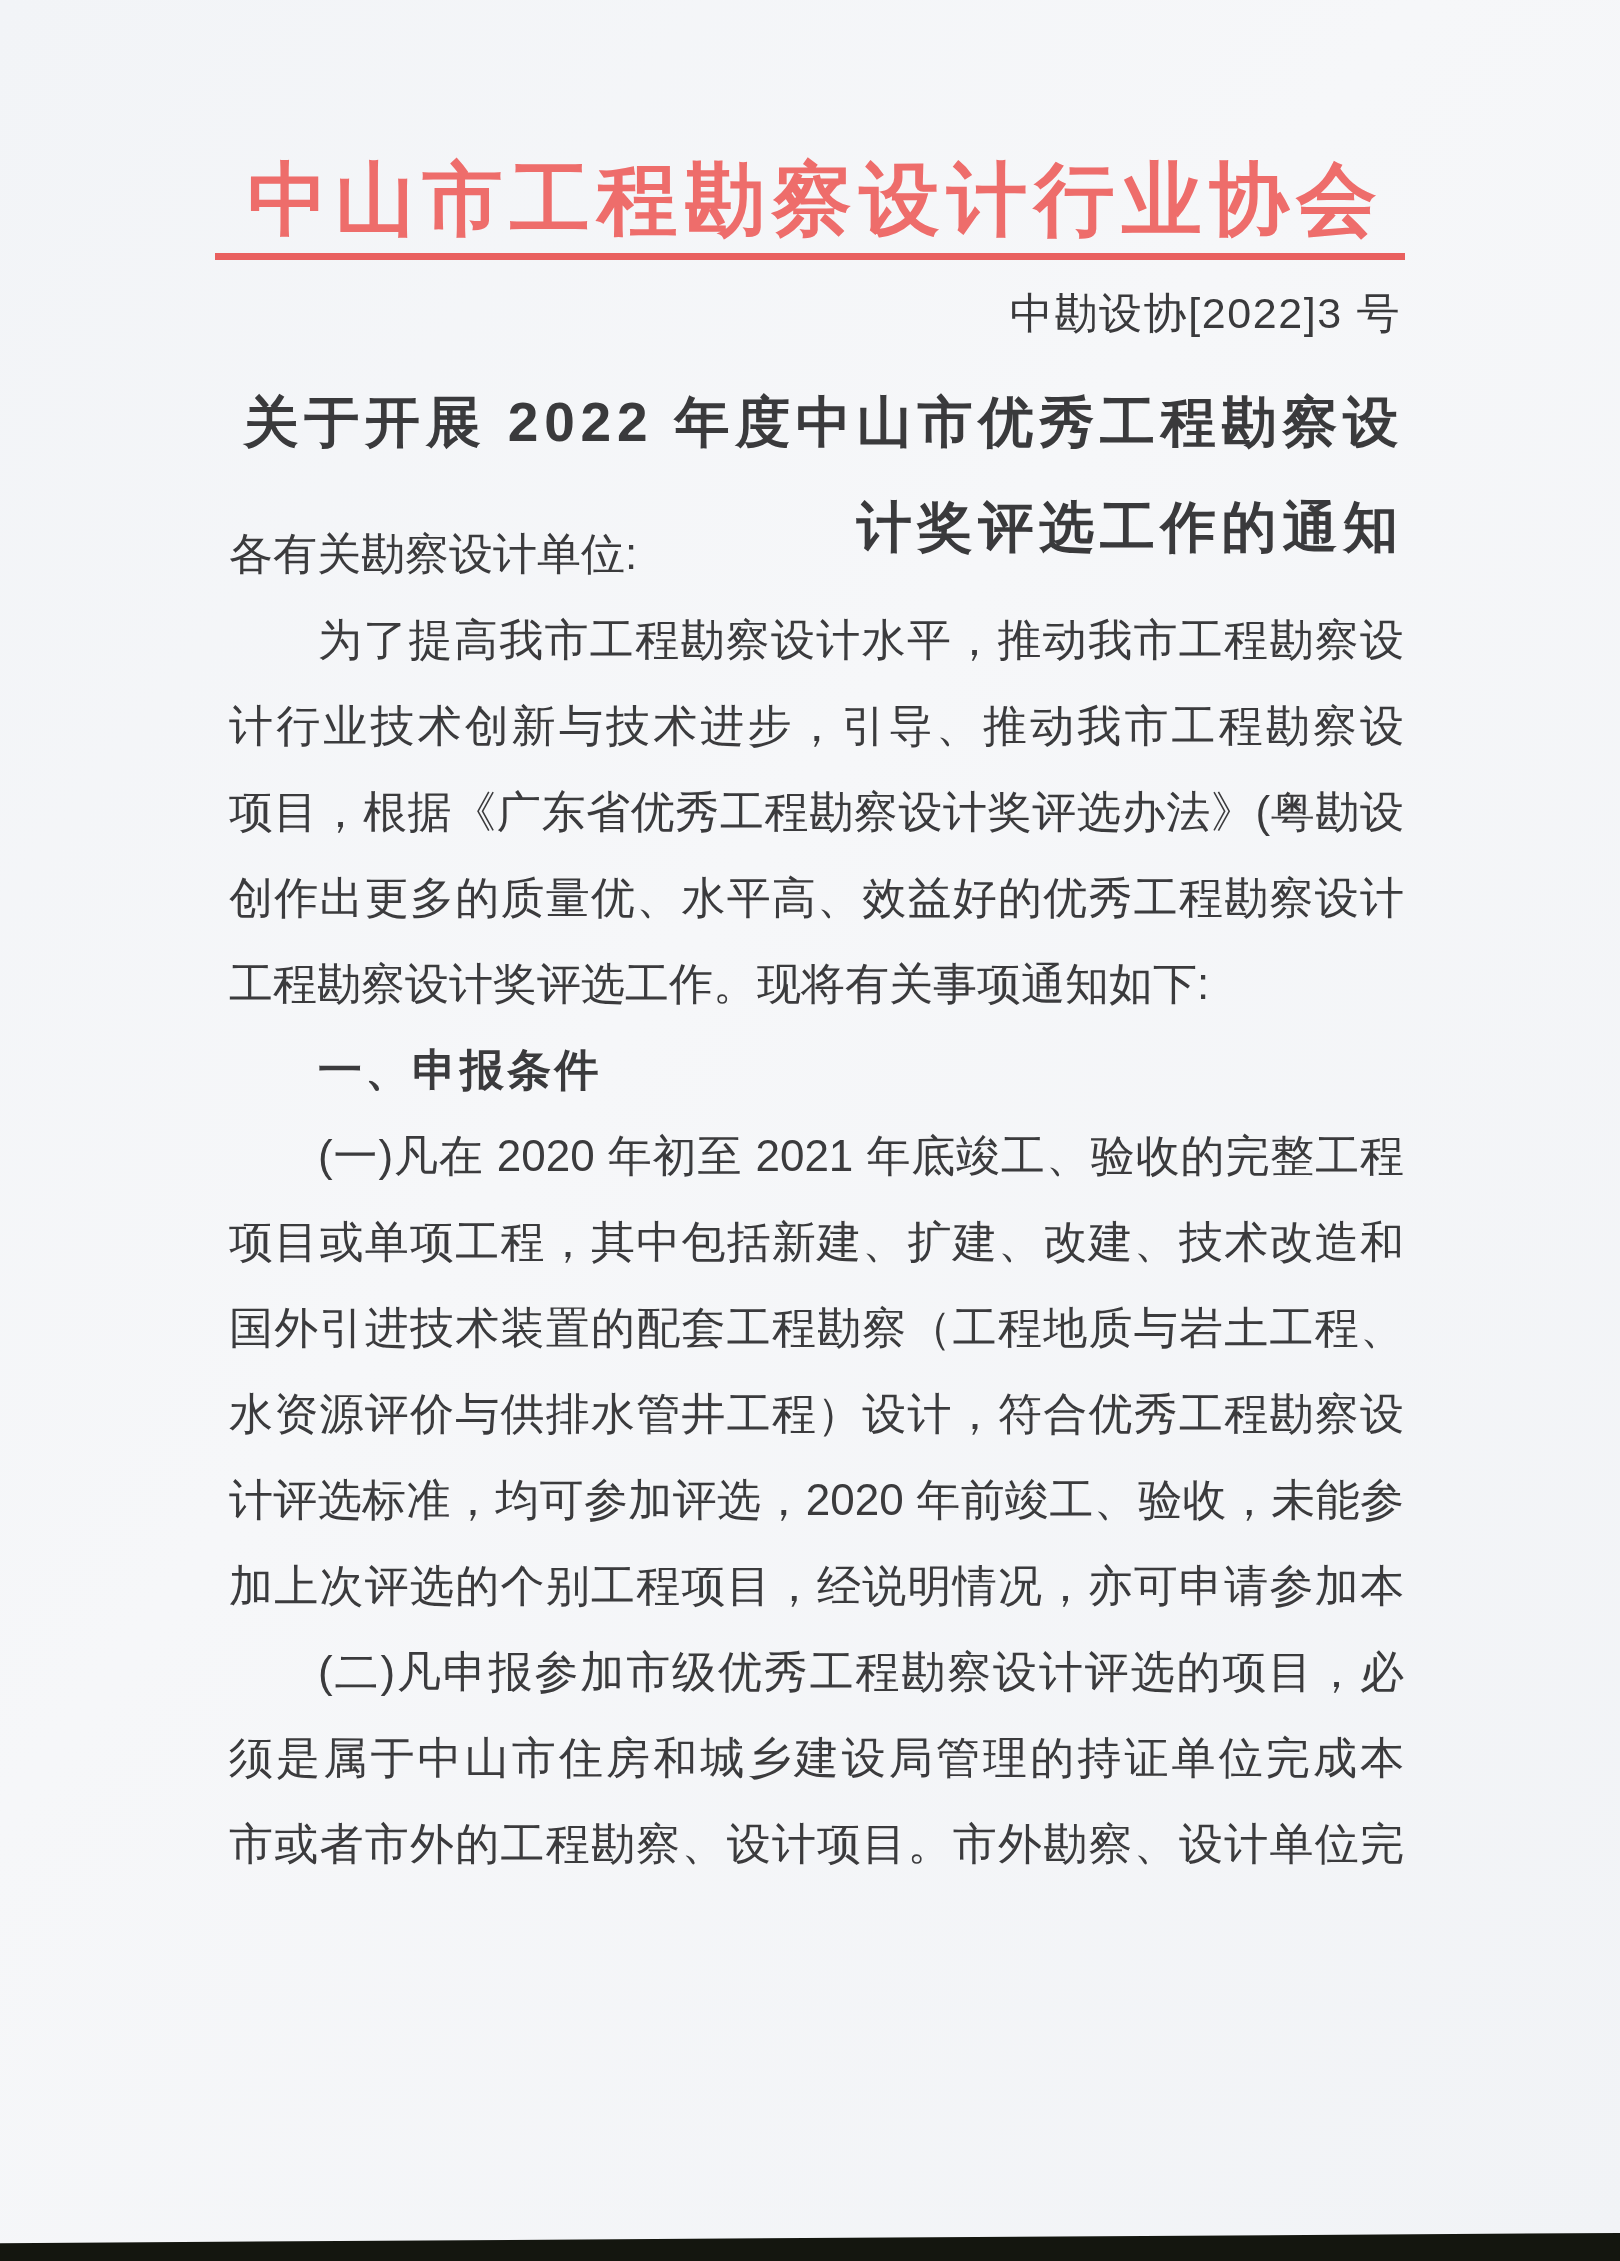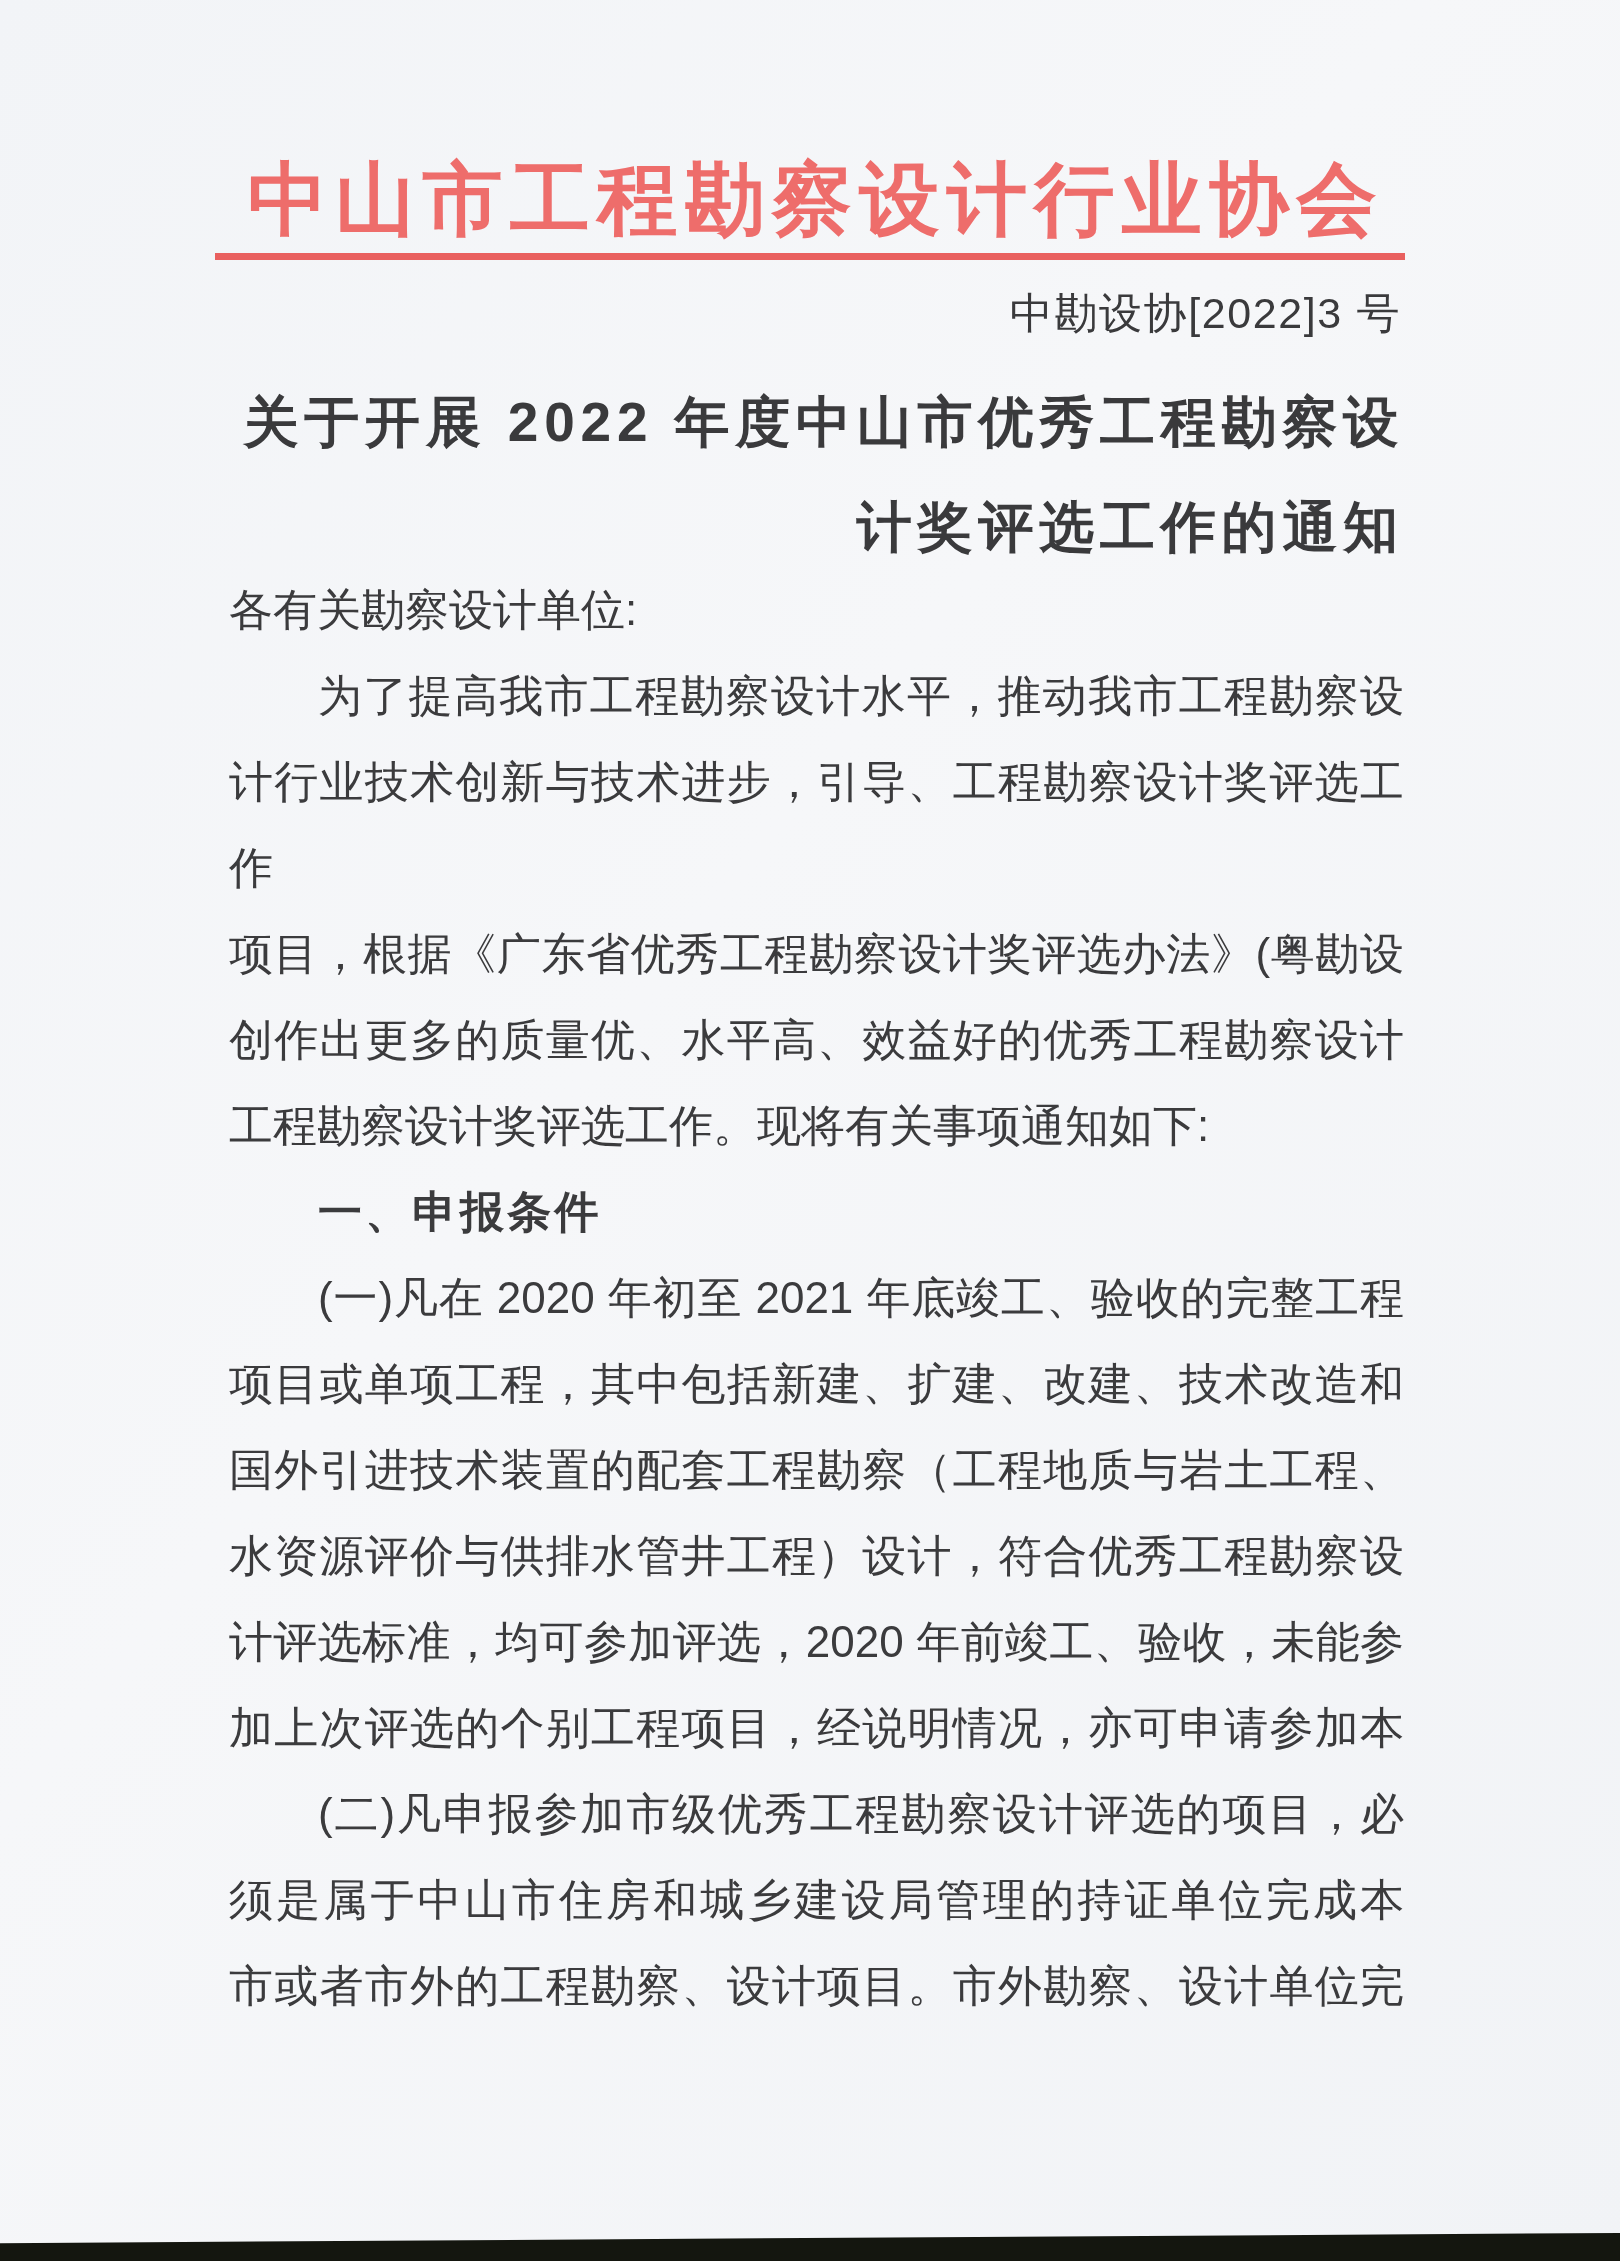--- a/index.html
+++ b/index.html
@@ -50,21 +50,21 @@
     text-align: right;
     font-size: 55px;
     font-weight: 700;
     line-height: 105px;
     letter-spacing: 5.8px;
     color: #3a3a3c;
   }
   .notice-heading .h-line { display: block; }
   .body-text {
     position: absolute;
-    top: 567px;
+    top: 511px;
     left: 229px;
     width: 1175px;
     font-size: 44px;
     line-height: 86px;
     color: #3b3b3d;
   }
   .line { min-height: 86px; }
   .line.indent { text-indent: 89px; }
   .line.bold { font-weight: 700; letter-spacing: 3.3px; }
   .line.justify {
@@ -94,21 +94,21 @@
   <div class="doc-number">中勘设协[2022]3 号</div>
 
   <div class="notice-heading">
     <span class="h-line">关于开展 2022 年度中山市优秀工程勘察设</span>
     <span class="h-line">计奖评选工作的通知</span>
   </div>
 
   <div class="body-text" id="body-text">
       <div class="line">各有关勘察设计单位:</div>
       <div class="line indent justify">为了提高我市工程勘察设计水平，推动我市工程勘察设</div>
-      <div class="line justify">计行业技术创新与技术进步，引导、工程勘察设计奖评选工作</div>
+      <div class="line justify">计行业技术创新与技术进步，引导、推动我市工程勘察设</div>
       <div class="line justify">项目，根据《广东省优秀工程勘察设计奖评选办法》(粤勘设</div>
       <div class="line justify">创作出更多的质量优、水平高、效益好的优秀工程勘察设计</div>
       <div class="line">工程勘察设计奖评选工作。现将有关事项通知如下:</div>
       <div class="line indent bold">一、申报条件</div>
       <div class="line indent justify">(一)凡在 2020 年初至 2021 年底竣工、验收的完整工程</div>
       <div class="line justify">项目或单项工程，其中包括新建、扩建、改建、技术改造和</div>
       <div class="line justify">国外引进技术装置的配套工程勘察（工程地质与岩土工程、</div>
       <div class="line justify">水资源评价与供排水管井工程）设计，符合优秀工程勘察设</div>
       <div class="line justify">计评选标准，均可参加评选，2020 年前竣工、验收，未能参</div>
       <div class="line justify">加上次评选的个别工程项目，经说明情况，亦可申请参加本</div>

